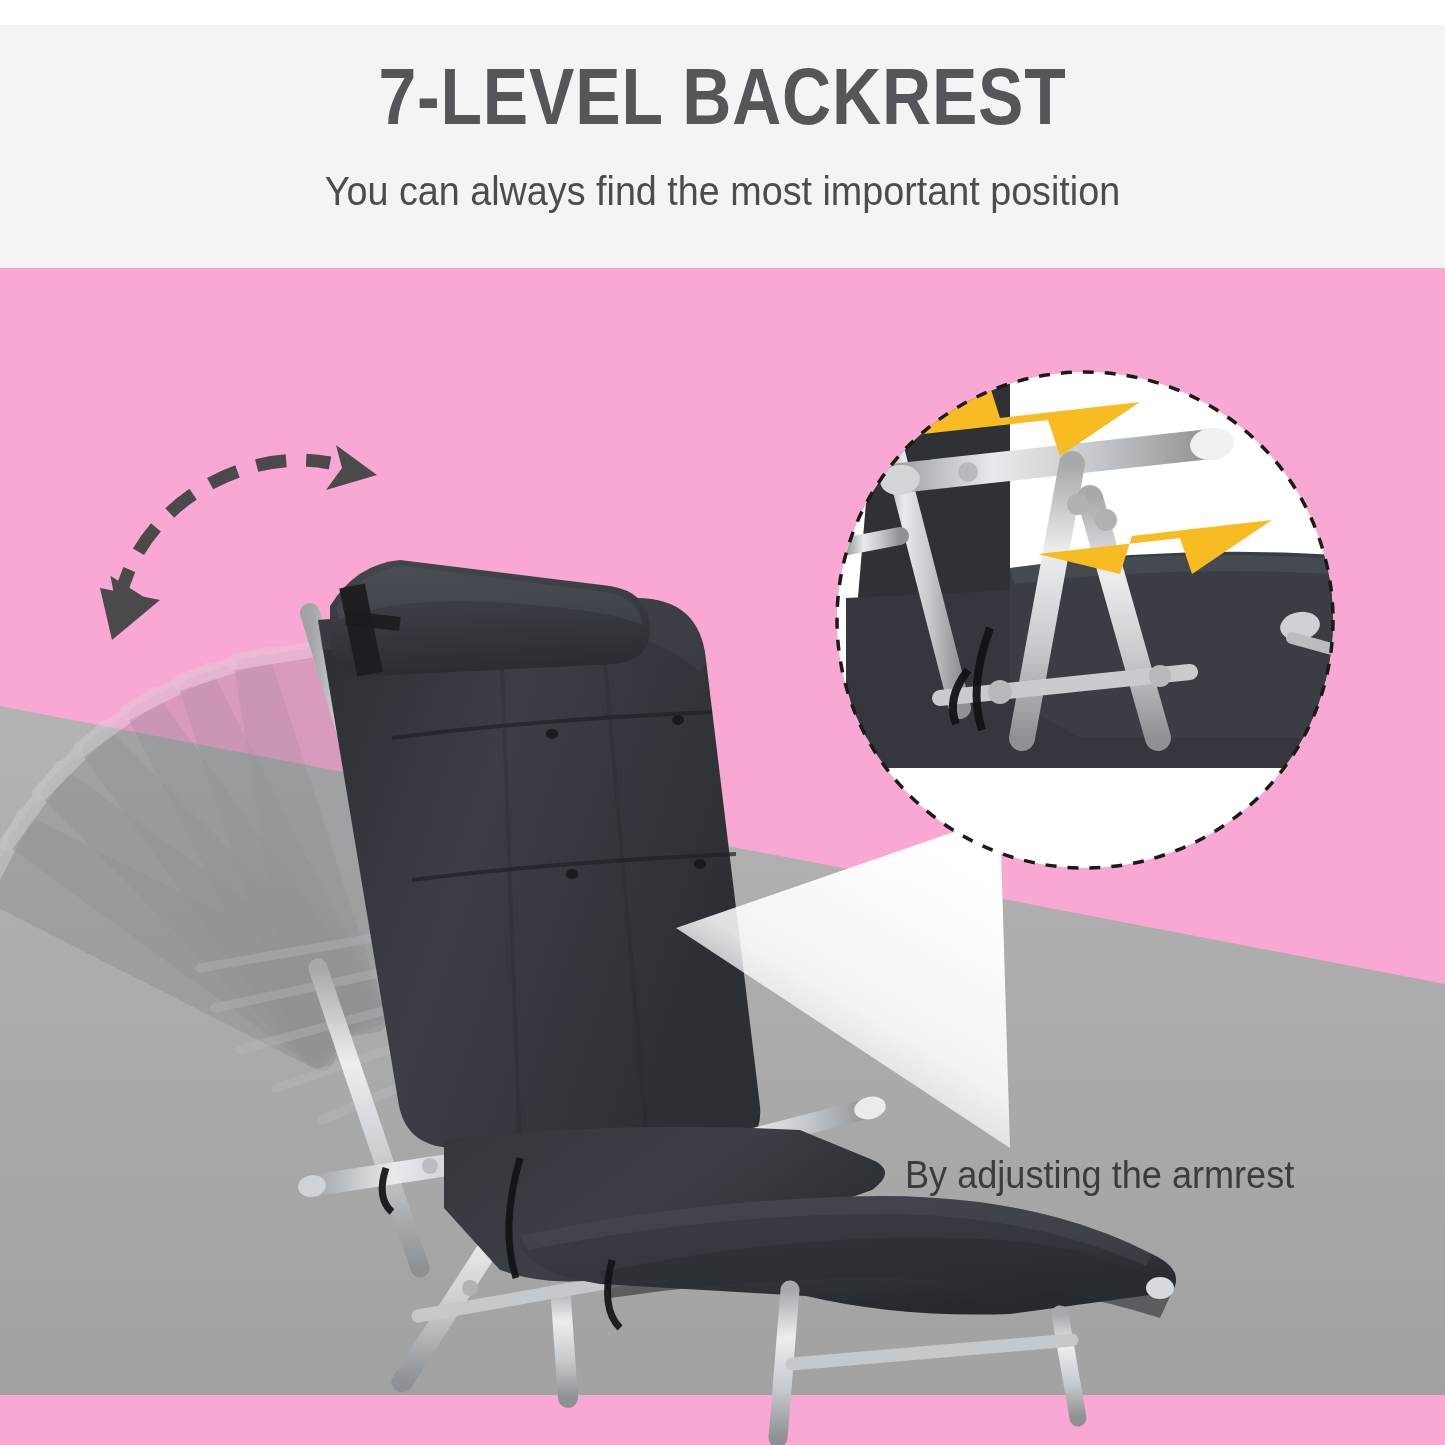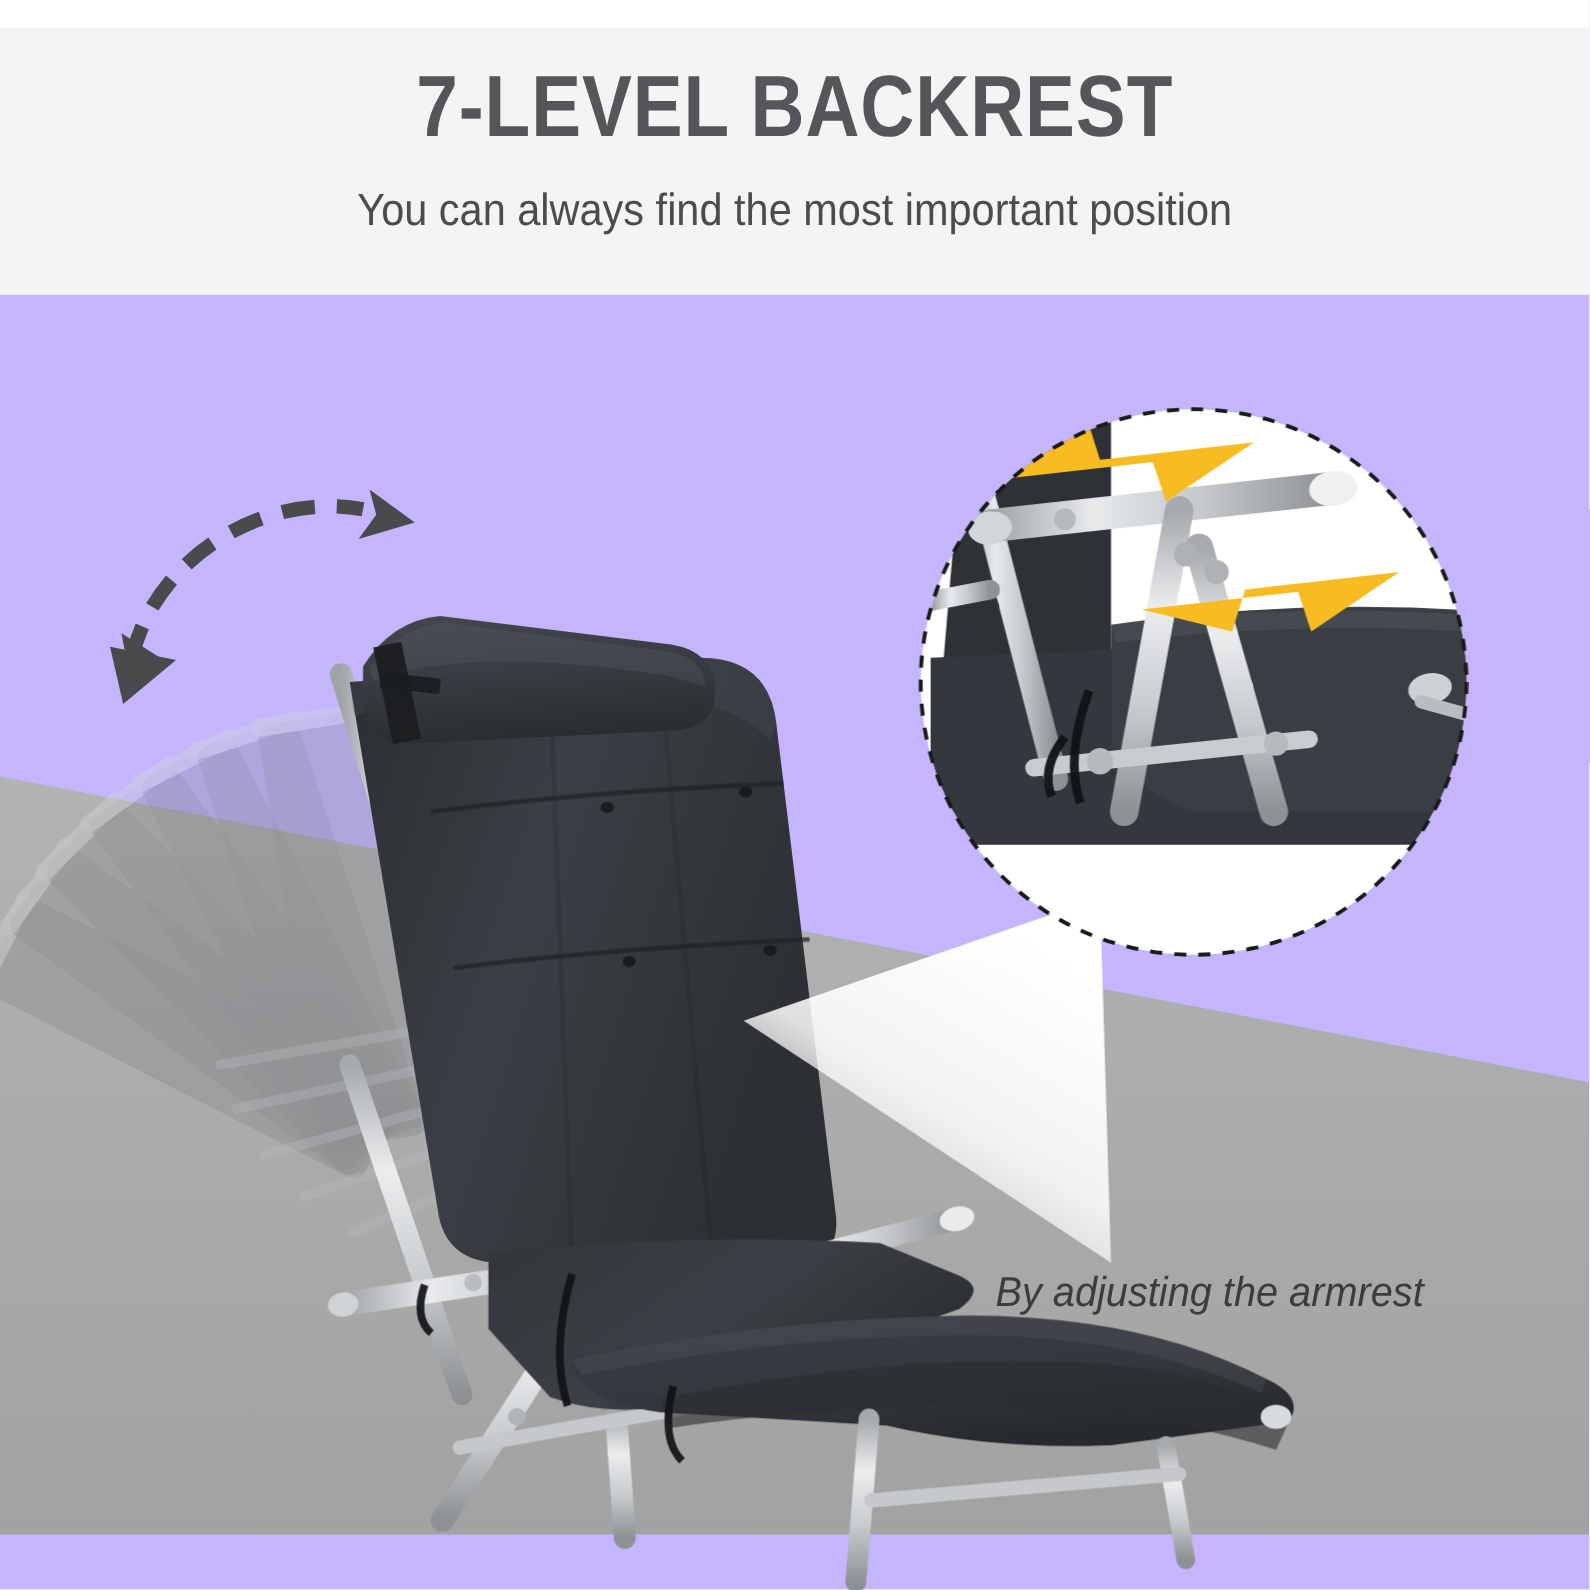--- a/index.html
+++ b/index.html
@@ -13,21 +13,21 @@
                background:#f4f4f5;}
   .title{position:absolute;left:0;top:57px;width:1445px;text-align:center;
          font-size:79px;line-height:1;font-weight:700;color:#55565a;
          letter-spacing:1px;transform:scaleX(.86);transform-origin:50% 50%;}
   .subtitle{position:absolute;left:0;top:167px;width:1445px;text-align:center;
             font-size:41px;line-height:1.2;font-weight:400;color:#4c4c4e;
             transform:scaleX(.92);transform-origin:50% 50%;}
 
   
   .scene{position:absolute;left:0;top:268px;width:1445px;height:1177px;
-         background:#c4b5fd;overflow:hidden;font-style:italic;}
+         background:#f9a8d4;overflow:hidden;}
   .scene svg{position:absolute;left:0;top:0;}
 
   .cap{position:absolute;left:905px;top:885px;width:470px;
        font-size:38px;line-height:1.2;color:#3c3c3e;font-weight:400;
        transform:scaleX(.95);transform-origin:0 50%;}
 </style>
 </head>
 <body>
 
 <div id="stage">

